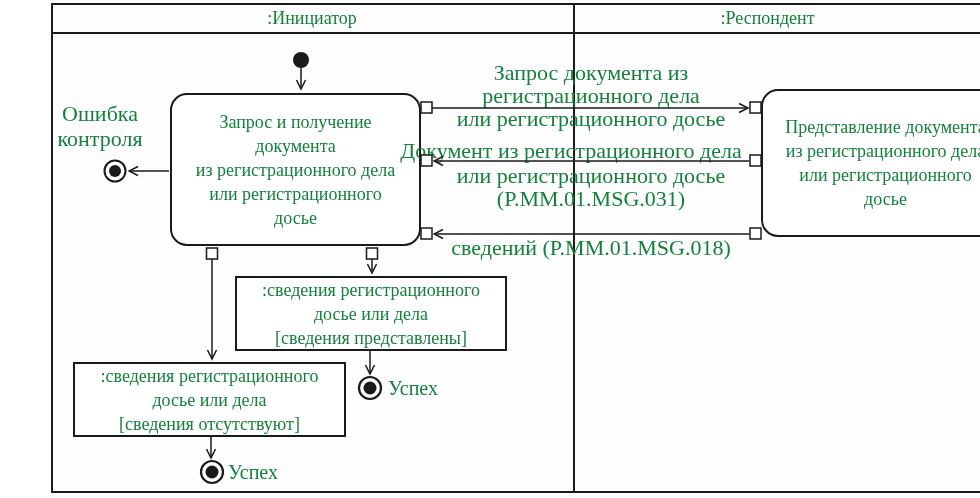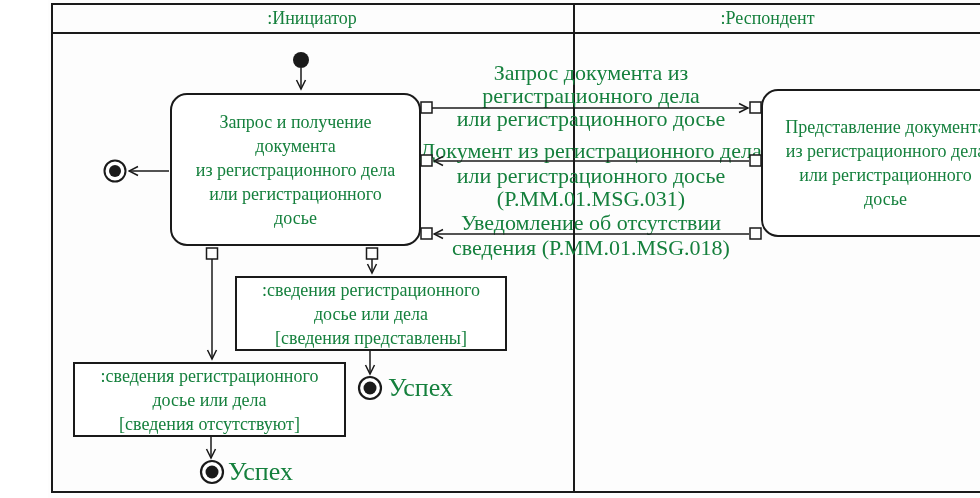--- a/index.html
+++ b/index.html
@@ -20,21 +20,21 @@
   .node-box{
     border:2px solid #1a1a1a;background:#ffffff;
     display:flex;align-items:center;justify-content:center;
     text-align:center;white-space:pre-line;font-size:18px;line-height:24px;
     box-sizing:border-box;
   }
   .activity{border-radius:17px;}
   .lbl{
     text-align:center;white-space:pre-line;font-size:22px;line-height:23px;
   }
-  .success-lbl{font-size:26px;line-height:22px;text-align:left;}
+  .success-lbl{font-size:20px;line-height:22px;text-align:left;}
   .error-lbl{line-height:25px;}
   svg.connectors{left:0;top:0;pointer-events:none;}
 </style>
 </head>
 <body>
 
 <div class="stage">
 
   <div class="abs frame" style="left:3px;top:3px;width:971px;height:486px;"></div>
   <div class="abs hline" style="left:3px;top:32px;width:973px;"></div>
@@ -68,27 +68,28 @@
   </div>
   <div class="abs node-box" style="left:25px;top:362px;width:273px;height:75px;">
     <span>:сведения регистрационного
 досье или дела
 [сведения отсутствуют]</span>
   </div>
 
   <div class="abs lbl" style="left:358px;top:61px;width:370px;">Запрос документа из регистрационного дела
 или регистрационного досье</div>
 
-  <div class="abs lbl" style="left:358px;top:139px;width:370px;">Документ из регистрационного дела</div>
+  <div class="abs lbl" style="left:338px;top:139px;width:370px;">Документ из регистрационного дела</div>
   <div class="abs lbl" style="left:358px;top:164px;width:370px;">или регистрационного досье
 (P.MM.01.MSG.031)</div>
 
-  <div class="abs lbl" style="left:358px;top:211px;width:370px;">Уведомление об отсутствии</div>
-  <div class="abs lbl" style="left:358px;top:236px;width:370px;">сведения (P.MM.01.MSG.018)</div>
+  <div class="abs lbl" style="left:358px;top:236px;width:370px;">сведений (P.MM.01.MSG.018)</div>
 
+  <div class="abs lbl error-lbl" style="left:8px;top:101px;width:88px;">Ошибка
+контроля</div>
   <div class="abs lbl success-lbl" style="left:340px;top:377px;width:80px;">Успех</div>
   <div class="abs lbl success-lbl" style="left:180px;top:461px;width:80px;">Успех</div>
 
   <svg class="abs connectors" width="980" height="498" viewBox="0 0 980 498">
     <defs>
       <marker id="arrV" viewBox="0 0 12 12" refX="10.5" refY="6" markerWidth="12" markerHeight="12" markerUnits="userSpaceOnUse" orient="auto-start-reverse">
         <path d="M1.5,1.5 L10.5,6 L1.5,10.5" fill="none" stroke="#1a1a1a" stroke-width="1.5"></path>
       </marker>
     </defs>
 

